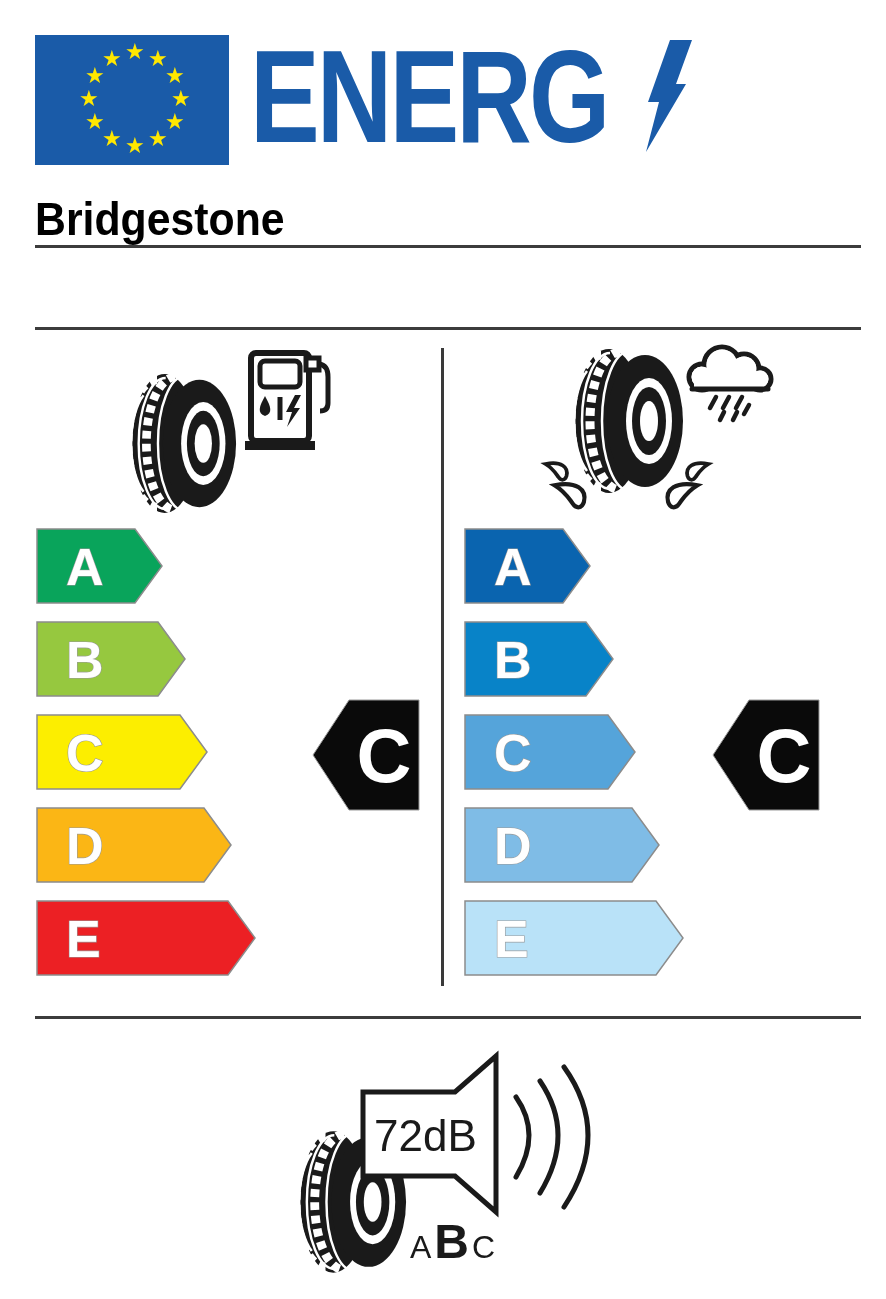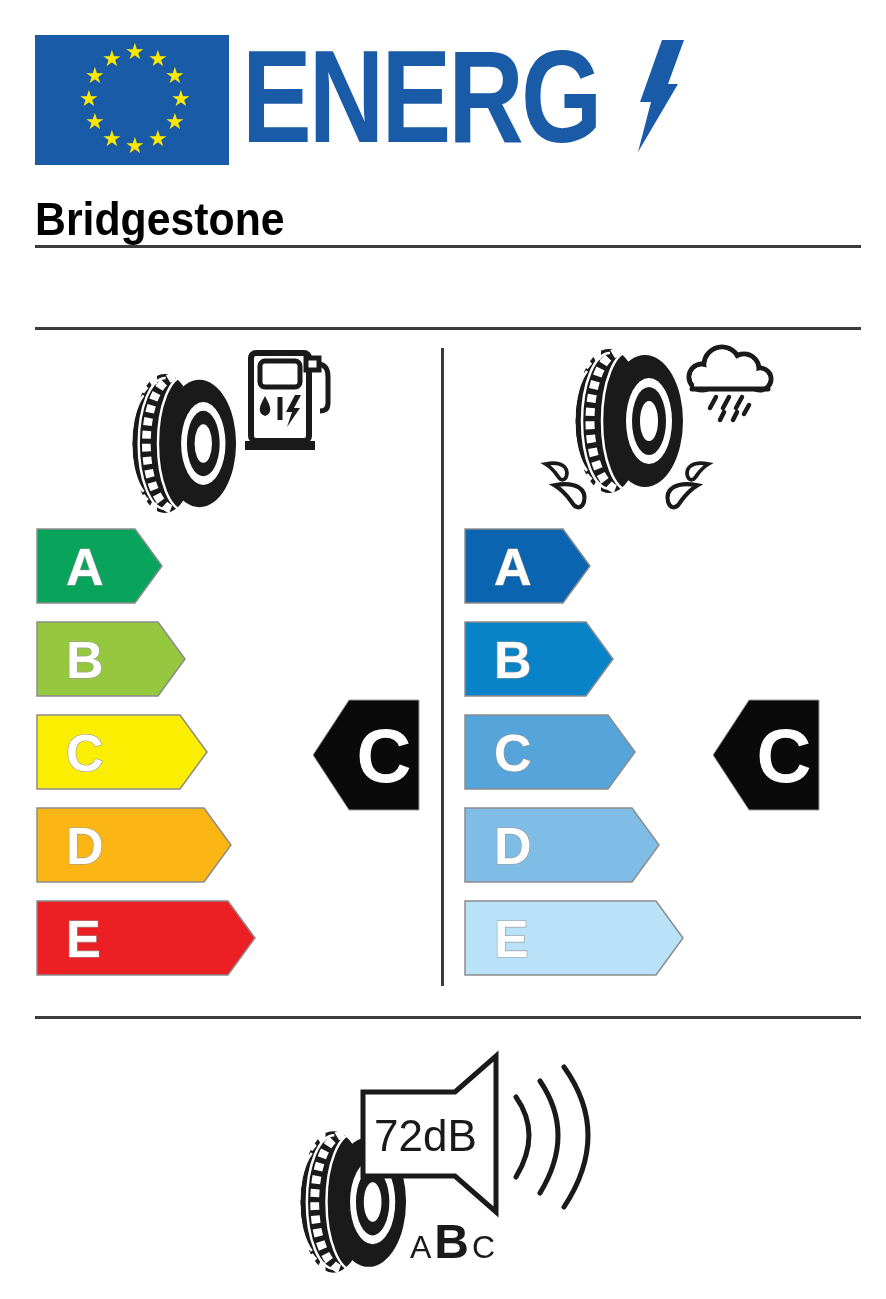--- a/index.html
+++ b/index.html
@@ -5,21 +5,21 @@
   html,body{margin:0;padding:0;background:#fff;}
   #label-root{
     position:relative;width:886px;height:1299px;background:#fff;overflow:hidden;
     font-family:"Liberation Sans",sans-serif;
   }
   .abs{position:absolute;}
   
   #eu-flag{left:35px;top:35px;width:194px;height:130px;}
   #eu-flag .star{position:absolute;font-size:22px;line-height:22px;color:#FFE800;}
   
-  #energ-row{left:242px;top:42px;height:108px;display:flex;align-items:center;}
+  #energ-row{left:250px;top:42px;height:108px;display:flex;align-items:center;}
   #energ-text{
     font-size:110px;font-weight:800;line-height:108px;letter-spacing:-3px;
     transform:scale(0.95,1.2);transform-origin:left center;white-space:nowrap;
   }
   
   #brand{left:35px;top:196px;font-size:46px;font-weight:700;line-height:1;color:#000;
     transform:scaleX(0.93);transform-origin:left top;white-space:nowrap;}
   .rule{left:35px;width:826px;height:3px;background:#3c3c3c;}
   #divider{left:441px;top:348px;width:3px;height:638px;background:#3a3a3a;}
   .bar-letter{font-family:"Liberation Sans",sans-serif;font-size:52px;font-weight:700;

